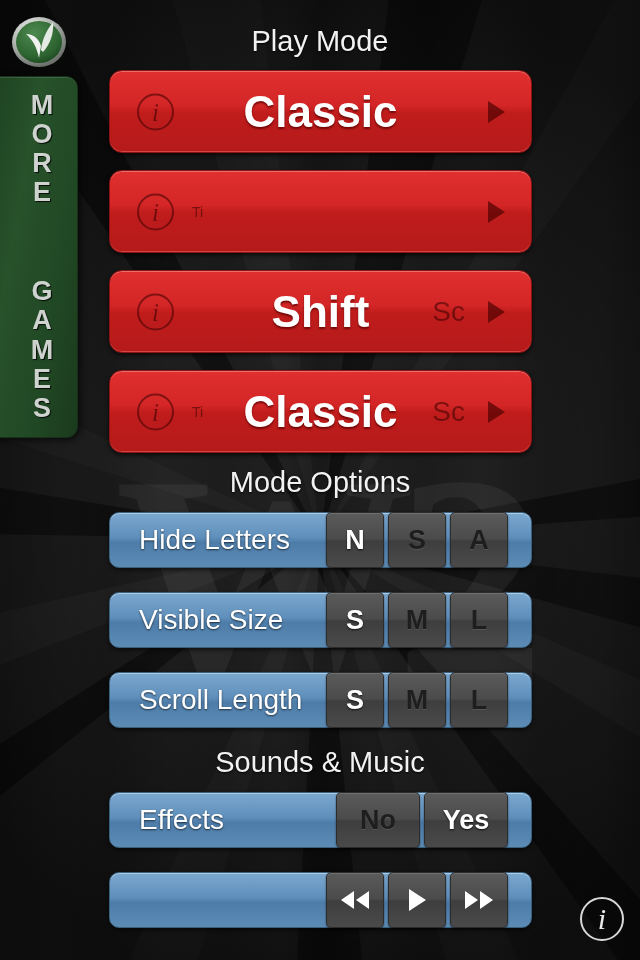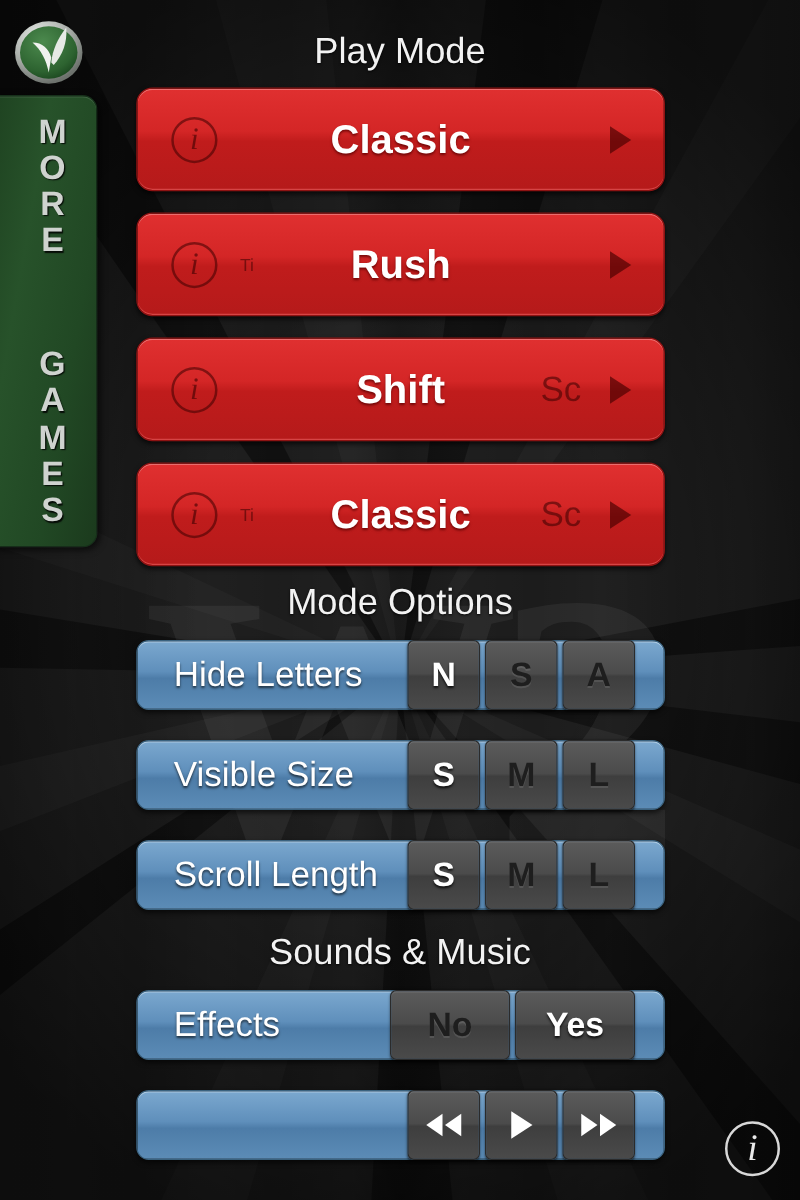--- a/index.html
+++ b/index.html
@@ -93,21 +93,21 @@
   }
   .mode-btn .tag-left {
     position:absolute; left:82px; top:50%; transform:translateY(-50%);
     font-size:14px; color:rgba(55,0,0,0.55);
   }
   .mode-btn .tag-right {
     position:absolute; right:66px; top:50%; transform:translateY(-50%);
     font-size:28px; color:rgba(55,0,0,0.55);
   }
   .mode-btn .mb-label {
-    flex:1; text-align:center; font-size:32px; font-weight:bold; color:#ffffff;
+    flex:1; text-align:center; font-size:44px; font-weight:bold; color:#ffffff;
     text-shadow:0 2px 2px rgba(90,0,0,0.75); padding:0 70px;
   }
   .mode-btn .arrow {
     position:absolute; right:26px; top:50%; transform:translateY(-50%);
     width:0; height:0; border-left:17px solid rgba(70,0,0,0.65);
     border-top:11px solid transparent; border-bottom:11px solid transparent;
   }
   #mode-0 { top:70px; }
   #mode-1 { top:170px; }
   #mode-2 { top:270px; }
@@ -136,21 +136,21 @@
     width:58px; margin-left:4px;
     background:linear-gradient(180deg,#5b5b5b 0%,#4b4b4b 48%,#3e3e3e 52%,#4a4a4a 100%);
     border:1px solid #2b2b2b; border-radius:5px;
     display:flex; align-items:center; justify-content:center;
     font-size:27px; font-weight:bold;
     box-shadow: inset 0 1px 0 rgba(255,255,255,0.13), 0 1px 2px rgba(0,0,0,0.55);
   }
   .seg:first-child { margin-left:0; }
   .seg.on  { color:#ffffff; text-shadow:0 1px 2px rgba(0,0,0,0.8); }
   .seg.off { color:#1e1e1e; text-shadow:0 1px 0 rgba(255,255,255,0.10); }
-  .seg.wide { width:96px; }
+  .seg.wide { width:84px; }
   .seg .glyph { display:flex; align-items:center; gap:2px; }
   .tri { width:0; height:0; border-top:11px solid transparent; border-bottom:11px solid transparent; }
   .tri.r { border-left:17px solid #ffffff; }
   .tri.rs { border-left:13px solid #ffffff; border-top-width:9px; border-bottom-width:9px; }
   .tri.ls { border-right:13px solid #ffffff; border-top-width:9px; border-bottom-width:9px; }
 
   #opt-0 { top:512px; }
   #opt-1 { top:592px; }
   #opt-2 { top:672px; }
   #opt-3 { top:792px; }
@@ -241,21 +241,20 @@
   <div class="mode-btn" id="mode-0">
     <span class="info-circle">i</span>
     <span class="tag-left"></span>
     <span class="mb-label">Classic</span>
     <span class="tag-right"></span>
     <span class="arrow"></span>
   </div>
   <div class="mode-btn" id="mode-1">
     <span class="info-circle">i</span>
     <span class="tag-left">Ti</span>
-    <span class="mb-label">Rush</span>
     <span class="tag-right"></span>
     <span class="arrow"></span>
   </div>
   <div class="mode-btn" id="mode-2">
     <span class="info-circle">i</span>
     <span class="tag-left"></span>
     <span class="mb-label">Shift</span>
     <span class="tag-right">Sc</span>
     <span class="arrow"></span>
   </div>

